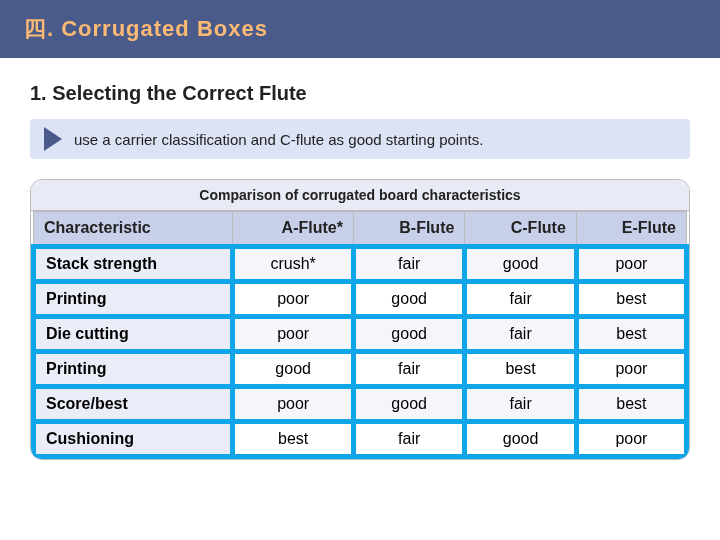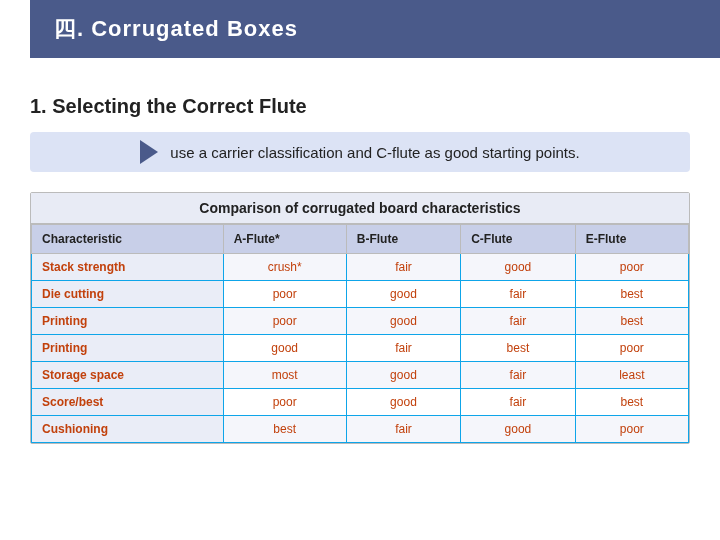--- a/index.html
+++ b/index.html
@@ -7,116 +7,114 @@
     body {
       width: 720px;
       height: 540px;
       font-family: Arial, sans-serif;
       background: #fff;
       overflow: hidden;
     }
 
     .header {
       background: #4a5a8a;
-      color: #ffffff;
+      color: #fdba74;
       padding: 14px 24px;
       font-size: 22px;
       font-weight: bold;
       letter-spacing: 1px;
-      margin-left: 30px;
     }
 
     .content {
-      padding: 37px 30px;
+      padding: 24px 30px;
     }
 
     .section-title {
       font-size: 20px;
       font-weight: bold;
       color: #222;
       margin-bottom: 14px;
     }
 
     .bullet-row {
       display: flex;
       align-items: center;
       background: #dce3f5;
       border-radius: 4px;
       padding: 8px 14px;
       margin-bottom: 20px;
-      justify-content: center;
     }
 
     .bullet-arrow {
       width: 0;
       height: 0;
       border-top: 12px solid transparent;
       border-bottom: 12px solid transparent;
       border-left: 18px solid #4a5a8a;
       margin-right: 12px;
       flex-shrink: 0;
     }
 
     .bullet-text {
       font-size: 15px;
       color: #222;
     }
 
     .table-wrapper {
       border: 1px solid #bbb;
-      border-radius: 2px;
+      border-radius: 12px;
       overflow: hidden;
       margin-top: 12px;
     }
 
     .table-caption {
       background: #e8ebf5;
       text-align: center;
       font-size: 14px;
       font-weight: bold;
       padding: 7px 0;
       border-bottom: 1px solid #bbb;
       color: #222;
     }
 
     table {
       width: 100%;
       border-collapse: collapse;
-      font-size: 12px;
+      font-size: 16px;
     }
 
     thead tr {
       background: #c8cfe8;
     }
 
     thead th {
       padding: 7px 10px;
       border: 1px solid #bbb;
       font-weight: bold;
       color: #222;
-      text-align: left;
+      text-align: right;
     }
 
     thead th:first-child {
       text-align: left;
     }
 
     tbody tr:nth-child(odd) {
       background: #f5f6fb;
     }
 
     tbody tr:nth-child(even) {
       background: #fff;
     }
 
     tbody td {
       padding: 6px 10px;
-      border: 1px solid #0ea5e9;
+      border: 5px solid #0ea5e9;
       text-align: center;
-      color: #c2410c;
+      color: #000000;
     }
 
     tbody td:first-child {
       font-weight: bold;
       text-align: left;
       background: #eaedf7;
     }
   </style>
 </head>
 <body>
@@ -149,46 +147,39 @@
       <tbody>
 
       <tr>
             <td>Stack strength</td>
             <td>crush*</td>
             <td>fair</td>
             <td>good</td>
             <td>poor</td>
           </tr>
           <tr>
-            <td>Die cutting</td>
+            <td>Printing</td>
             <td>poor</td>
             <td>good</td>
             <td>fair</td>
             <td>best</td>
           </tr>
           <tr>
-            <td>Printing</td>
+            <td>Die cutting</td>
             <td>poor</td>
             <td>good</td>
             <td>fair</td>
             <td>best</td>
           </tr>
           <tr>
             <td>Printing</td>
             <td>good</td>
             <td>fair</td>
             <td>best</td>
             <td>poor</td>
-          </tr>
-          <tr>
-            <td>Storage space</td>
-            <td>most</td>
-            <td>good</td>
-            <td>fair</td>
-            <td>least</td>
           </tr>
           <tr>
             <td>Score/best</td>
             <td>poor</td>
             <td>good</td>
             <td>fair</td>
             <td>best</td>
           </tr>
           <tr>
             <td>Cushioning</td>

